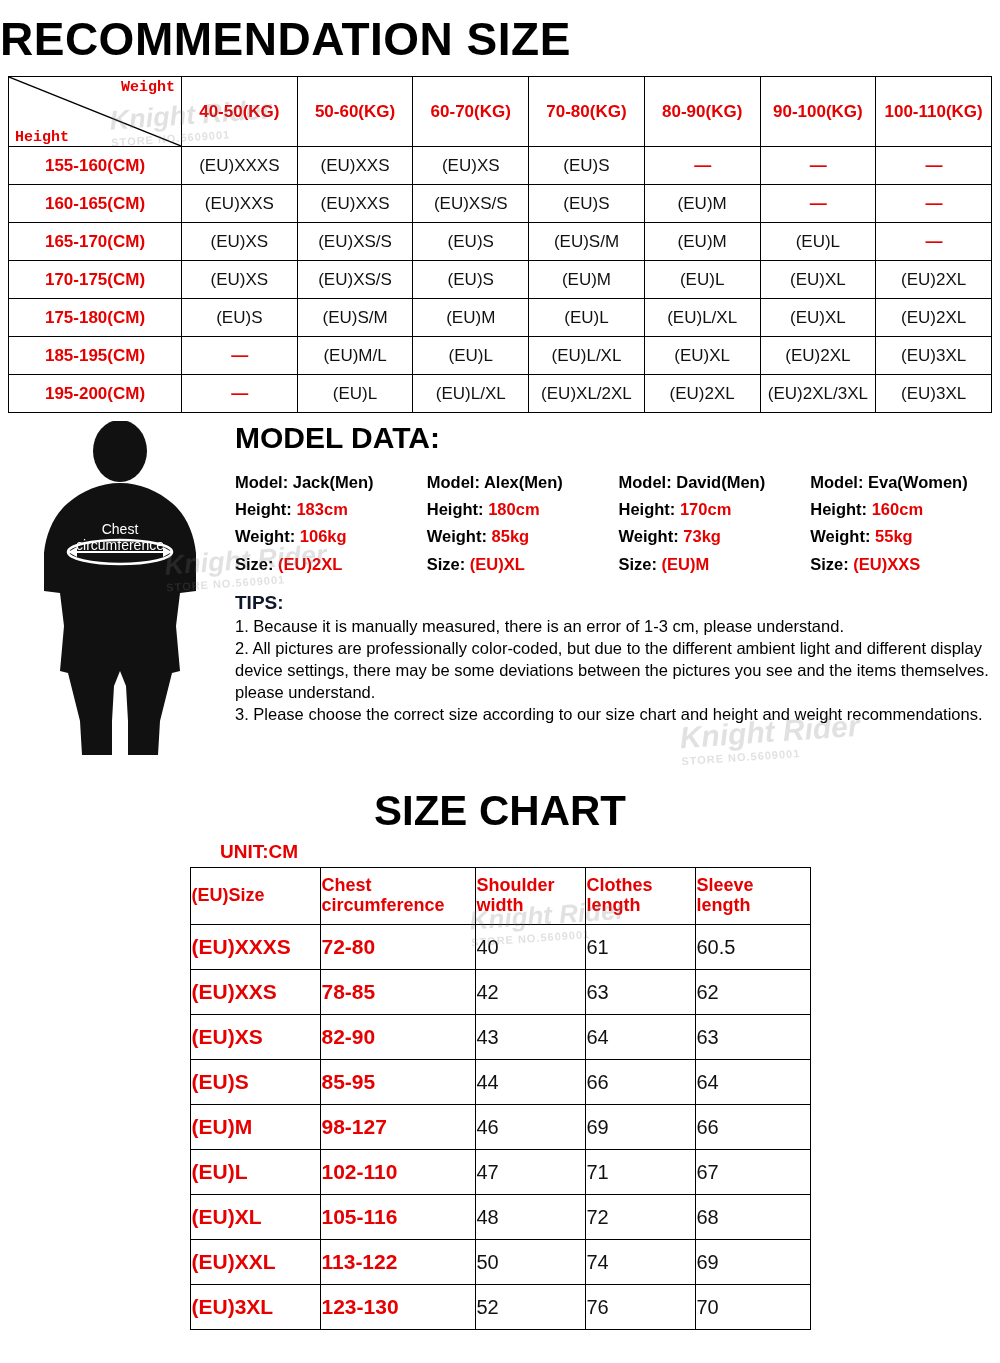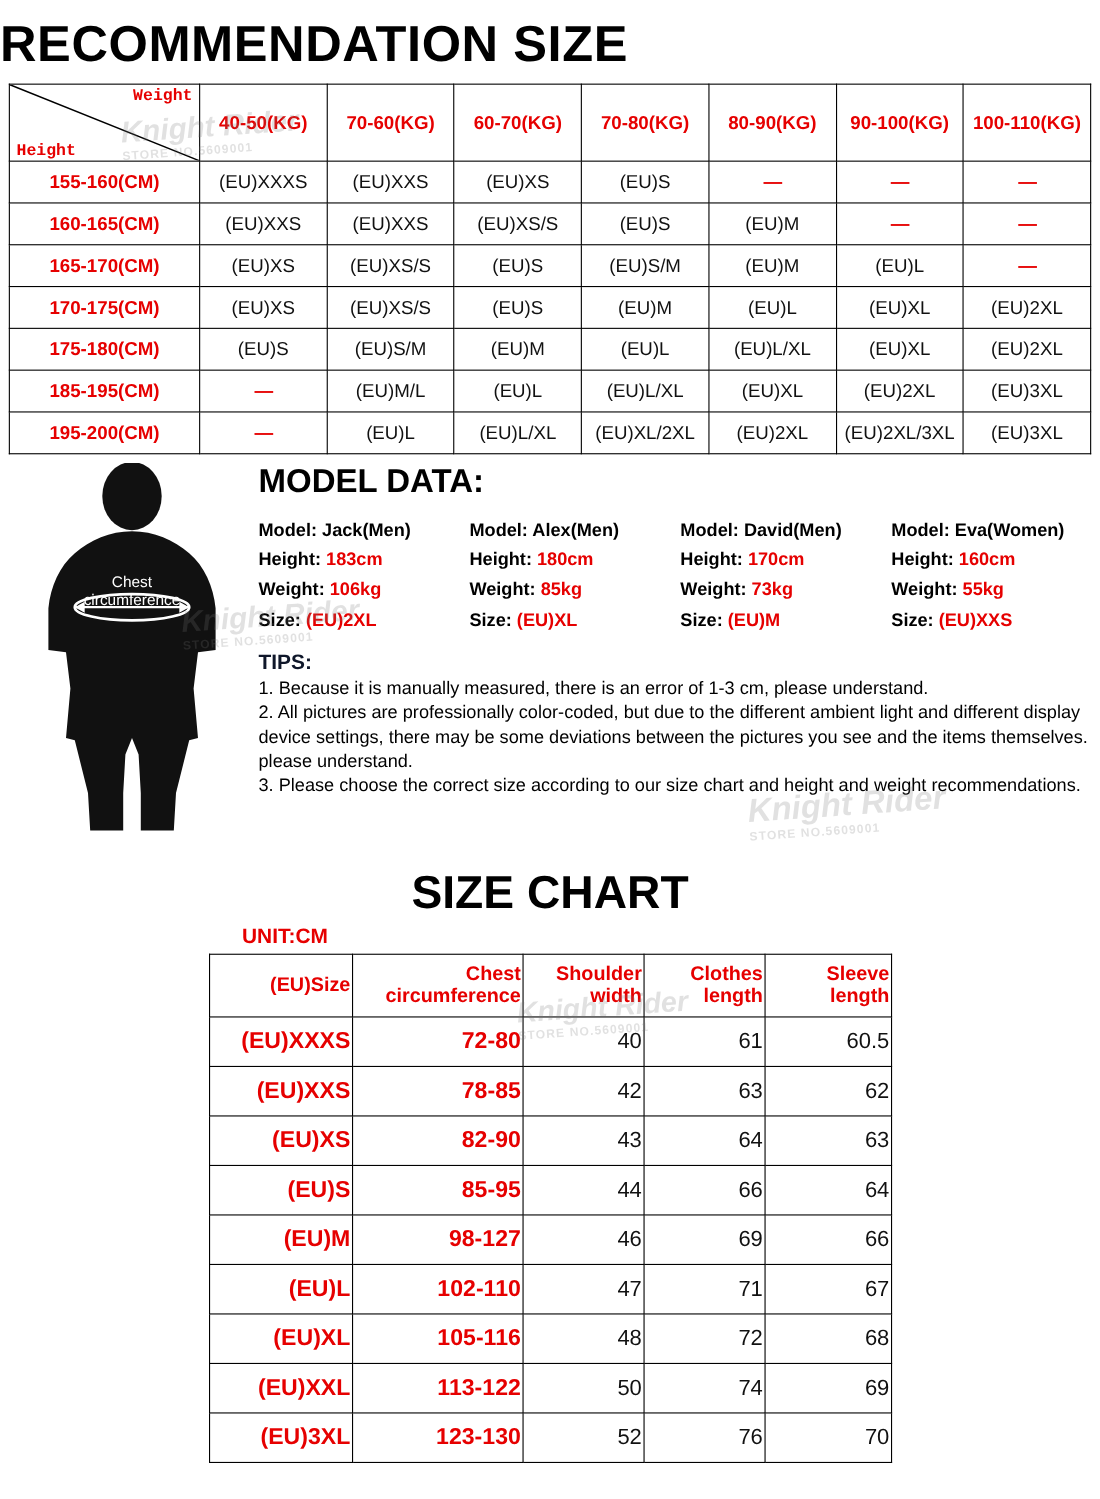--- a/index.html
+++ b/index.html
@@ -165,21 +165,21 @@
     display: flex;
     justify-content: center;
   }
   table.sc {
     border-collapse: collapse;
     width: 620px;
     table-layout: fixed;
   }
   table.sc th, table.sc td {
     border: 1px solid #000;
-    text-align: right;
+    text-align: left;
     height: 42px;
     font-size: 19px;
   }
   table.sc th {
     color: #e60000;
     font-weight: bold;
     font-size: 18px;
     line-height: 1.1;
     height: 54px;
   }
@@ -224,21 +224,21 @@
     <thead>
       <tr>
         <th class="corner">
           <svg class="slash" viewBox="0 0 140 50" preserveAspectRatio="none">
             <line x1="0" y1="0" x2="140" y2="50" stroke="#000" stroke-width="1"></line>
           </svg>
           <span class="wk">Weight</span>
           <span class="hk">Height</span>
         </th>
         <th class="wcol">40-50(KG)</th>
-        <th class="wcol">70-60(KG)</th>
+        <th class="wcol">50-60(KG)</th>
         <th class="wcol">60-70(KG)</th>
         <th class="wcol">70-80(KG)</th>
         <th class="wcol">80-90(KG)</th>
         <th class="wcol">90-100(KG)</th>
         <th class="wcol">100-110(KG)</th>
       </tr>
     </thead>
     <tbody id="rec-body">
         <tr>
           <td class="hrow">155-160(CM)</td>

